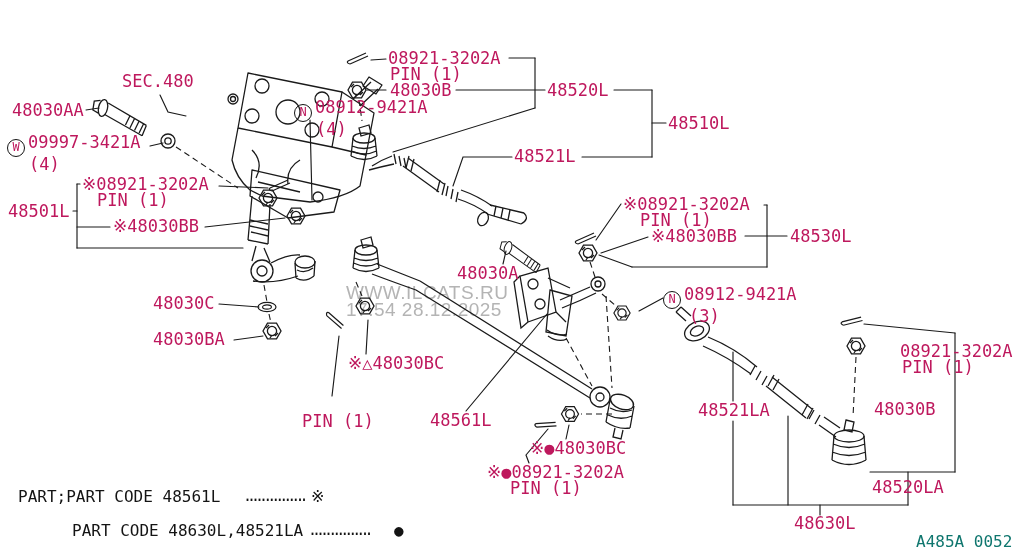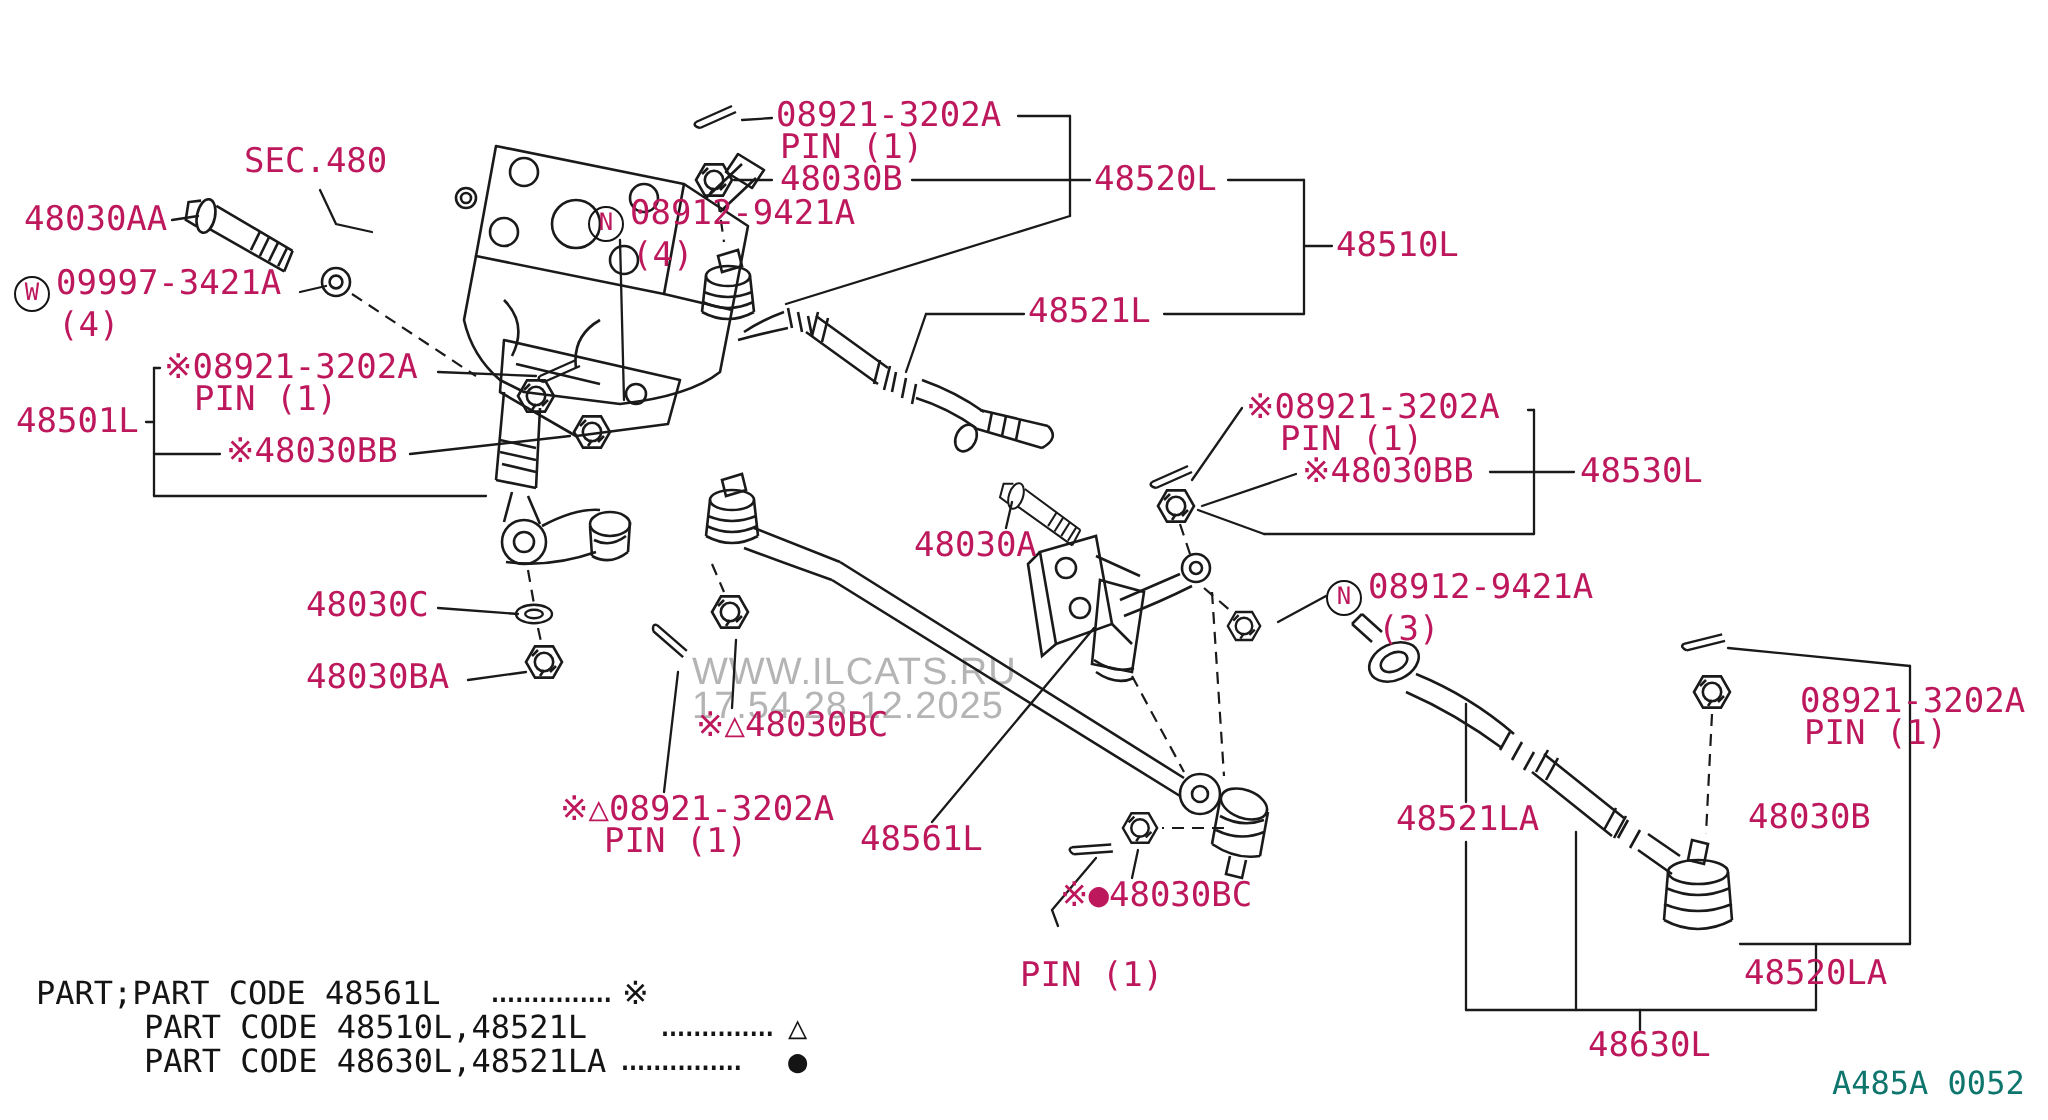--- a/index.html
+++ b/index.html
@@ -8,21 +8,21 @@
   .stage svg{position:absolute;left:0;top:0;z-index:2;}
   .lbl{position:absolute;z-index:3;font-size:17px;line-height:15.5px;color:#be185d;
        white-space:nowrap;letter-spacing:0px;}
   .sub{display:inline-block;}
   .circ{display:inline-block;width:16px;height:16px;border:1.5px solid #141414;border-radius:50%;
         text-align:center;line-height:15px;font-size:12px;vertical-align:-3px;margin-right:3px;}
   .qtyrow{display:block;}
   .note-line{position:absolute;z-index:3;font-size:16px;color:#141414;white-space:nowrap;}
   .dots{letter-spacing:-5px;font-size:15px;}
   .wm{position:absolute;left:346px;top:284px;z-index:1;color:#b4b4b4;
-      font-family:"Liberation Sans",sans-serif;font-size:19px;line-height:17px;letter-spacing:0.5px;margin-top:44px;}
+      font-family:"Liberation Sans",sans-serif;font-size:19px;line-height:17px;letter-spacing:0.5px;}
   .pagecode{position:absolute;left:916px;top:532px;z-index:3;font-size:16px;color:#0f766e;}
 </style>
 </head>
 <body>
 
 <div class="stage">
 
   <div class="wm">
     <div>WWW.ILCATS.RU</div>
     <div>17.54 28.12.2025</div>
@@ -273,53 +273,48 @@
   <div class="lbl" style="left:457px;top:266px">48030A</div>
 
   <div class="lbl" style="left:663px;top:287px">
     <span class="circ">N</span><span>08912-9421A</span>
     <span class="qtyrow" style="margin-left:26px">(3)</span>
   </div>
 
   <div class="lbl" style="left:348px;top:356px">※△48030BC</div>
 
   <div class="lbl" style="left:280px;top:398px">
-    <span>※△08921-3202A</span><br>
+    <br>
     <span class="sub" style="margin-left:22px">PIN (1)</span>
   </div>
 
   <div class="lbl" style="left:430px;top:413px">48561L</div>
   <div class="lbl" style="left:530px;top:441px">※●48030BC</div>
 
   <div class="lbl" style="left:487px;top:465px">
-    <br>
+    <span>※●08921-3202A</span><br>
     <span class="sub" style="margin-left:23px">PIN (1)</span>
   </div>
 
   <div class="lbl" style="left:698px;top:403px">48521LA</div>
 
   <div class="lbl" style="left:900px;top:344px">
     <span>08921-3202A</span><br>
     <span class="sub" style="margin-left:2px">PIN (1)</span>
   </div>
 
   <div class="lbl" style="left:874px;top:402px">48030B</div>
   <div class="lbl" style="left:872px;top:480px">48520LA</div>
   <div class="lbl" style="left:794px;top:516px">48630L</div>
 
   <div class="note-line" style="left:18px;top:487px">
     <span>PART;</span><span>PART CODE 48561L</span>
     <span class="dots" style="position:absolute;left:225px">...............</span>
     <span style="position:absolute;left:293px">※</span>
   </div>
-  <div class="note-line" style="left:72px;top:504px">
-    <span>PART CODE 48510L,48521L</span>
-    <span class="dots" style="position:absolute;left:256px">..............</span>
-    <span style="position:absolute;left:322px">△</span>
-  </div>
   <div class="note-line" style="left:72px;top:521px">
     <span>PART CODE 48630L,48521LA</span>
     <span class="dots" style="position:absolute;left:236px">...............</span>
     <span style="position:absolute;left:322px">●</span>
   </div>
 
   <div class="pagecode">A485A 0052</div>
 
 </div>
 

